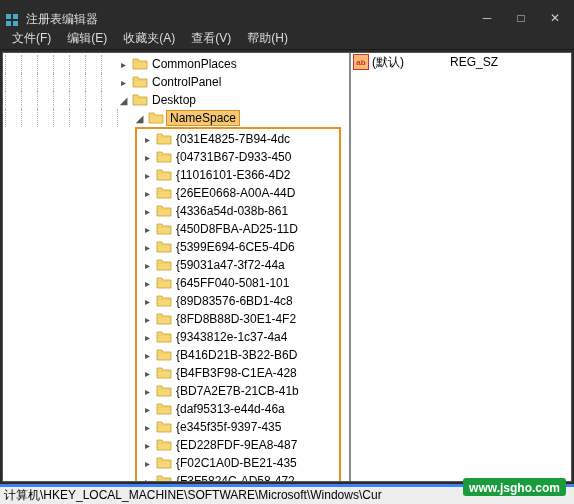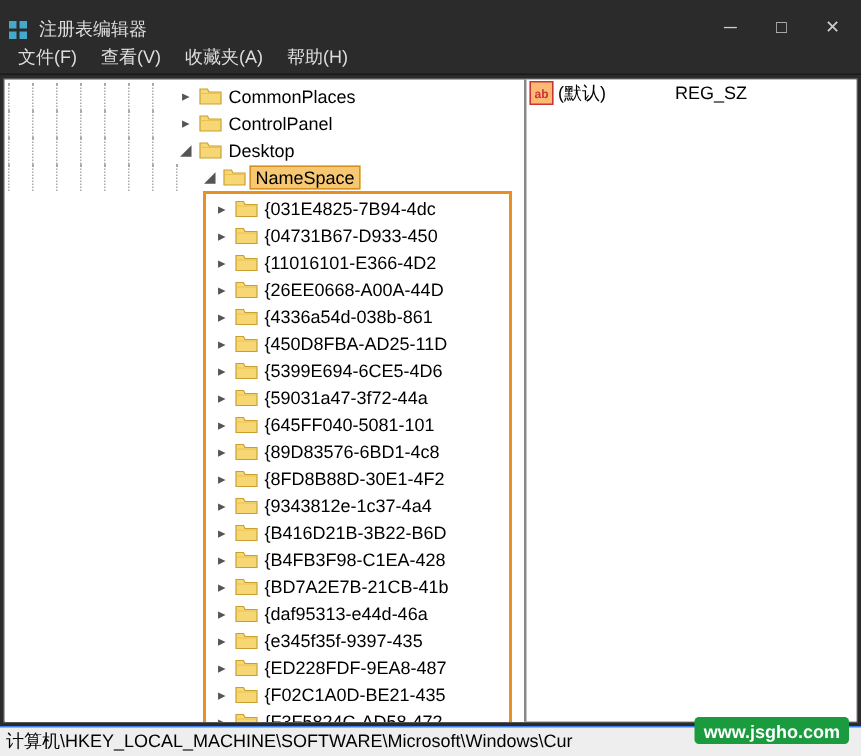--- a/index.html
+++ b/index.html
@@ -170,21 +170,21 @@
       justify-content: center;
       background: #fdba74;
       border: 1px solid #c33;
       color: #c33;
       font-size: 8px;
       font-weight: bold;
     }
     .statusbar {
       height: 20px;
       background: #eee;
-      border-top: 1px solid #3b82f6;
+      border-top: 3px solid #3b82f6;
       display: flex;
       align-items: center;
       padding: 0 4px;
       color: #000;
       font-size: 11px;
       overflow: hidden;
       white-space: nowrap;
     }
     .watermark {
       position: absolute;
@@ -226,22 +226,23 @@
     <span class="titlebar-title">注册表编辑器</span>
     <div class="titlebar-controls">
       <div class="titlebar-btn">─</div>
       <div class="titlebar-btn">□</div>
       <div class="titlebar-btn">✕</div>
     </div>
   </div>
 
   <div class="menubar">
     <div class="menu-item">文件(F)</div>
+    <div class="menu-item">编辑(E)</div>
+    <div class="menu-item">收藏夹(A)</div>
     <div class="menu-item">查看(V)</div>
-    <div class="menu-item">收藏夹(A)</div>
     <div class="menu-item">帮助(H)</div>
   </div>
 
   <div class="content">
     <div class="tree-pane">
       <div class="tree" id="tree">
           <div class="tree-node">
             <span class="tree-indent"></span>
             <span class="tree-indent"></span>
             <span class="tree-indent"></span>

